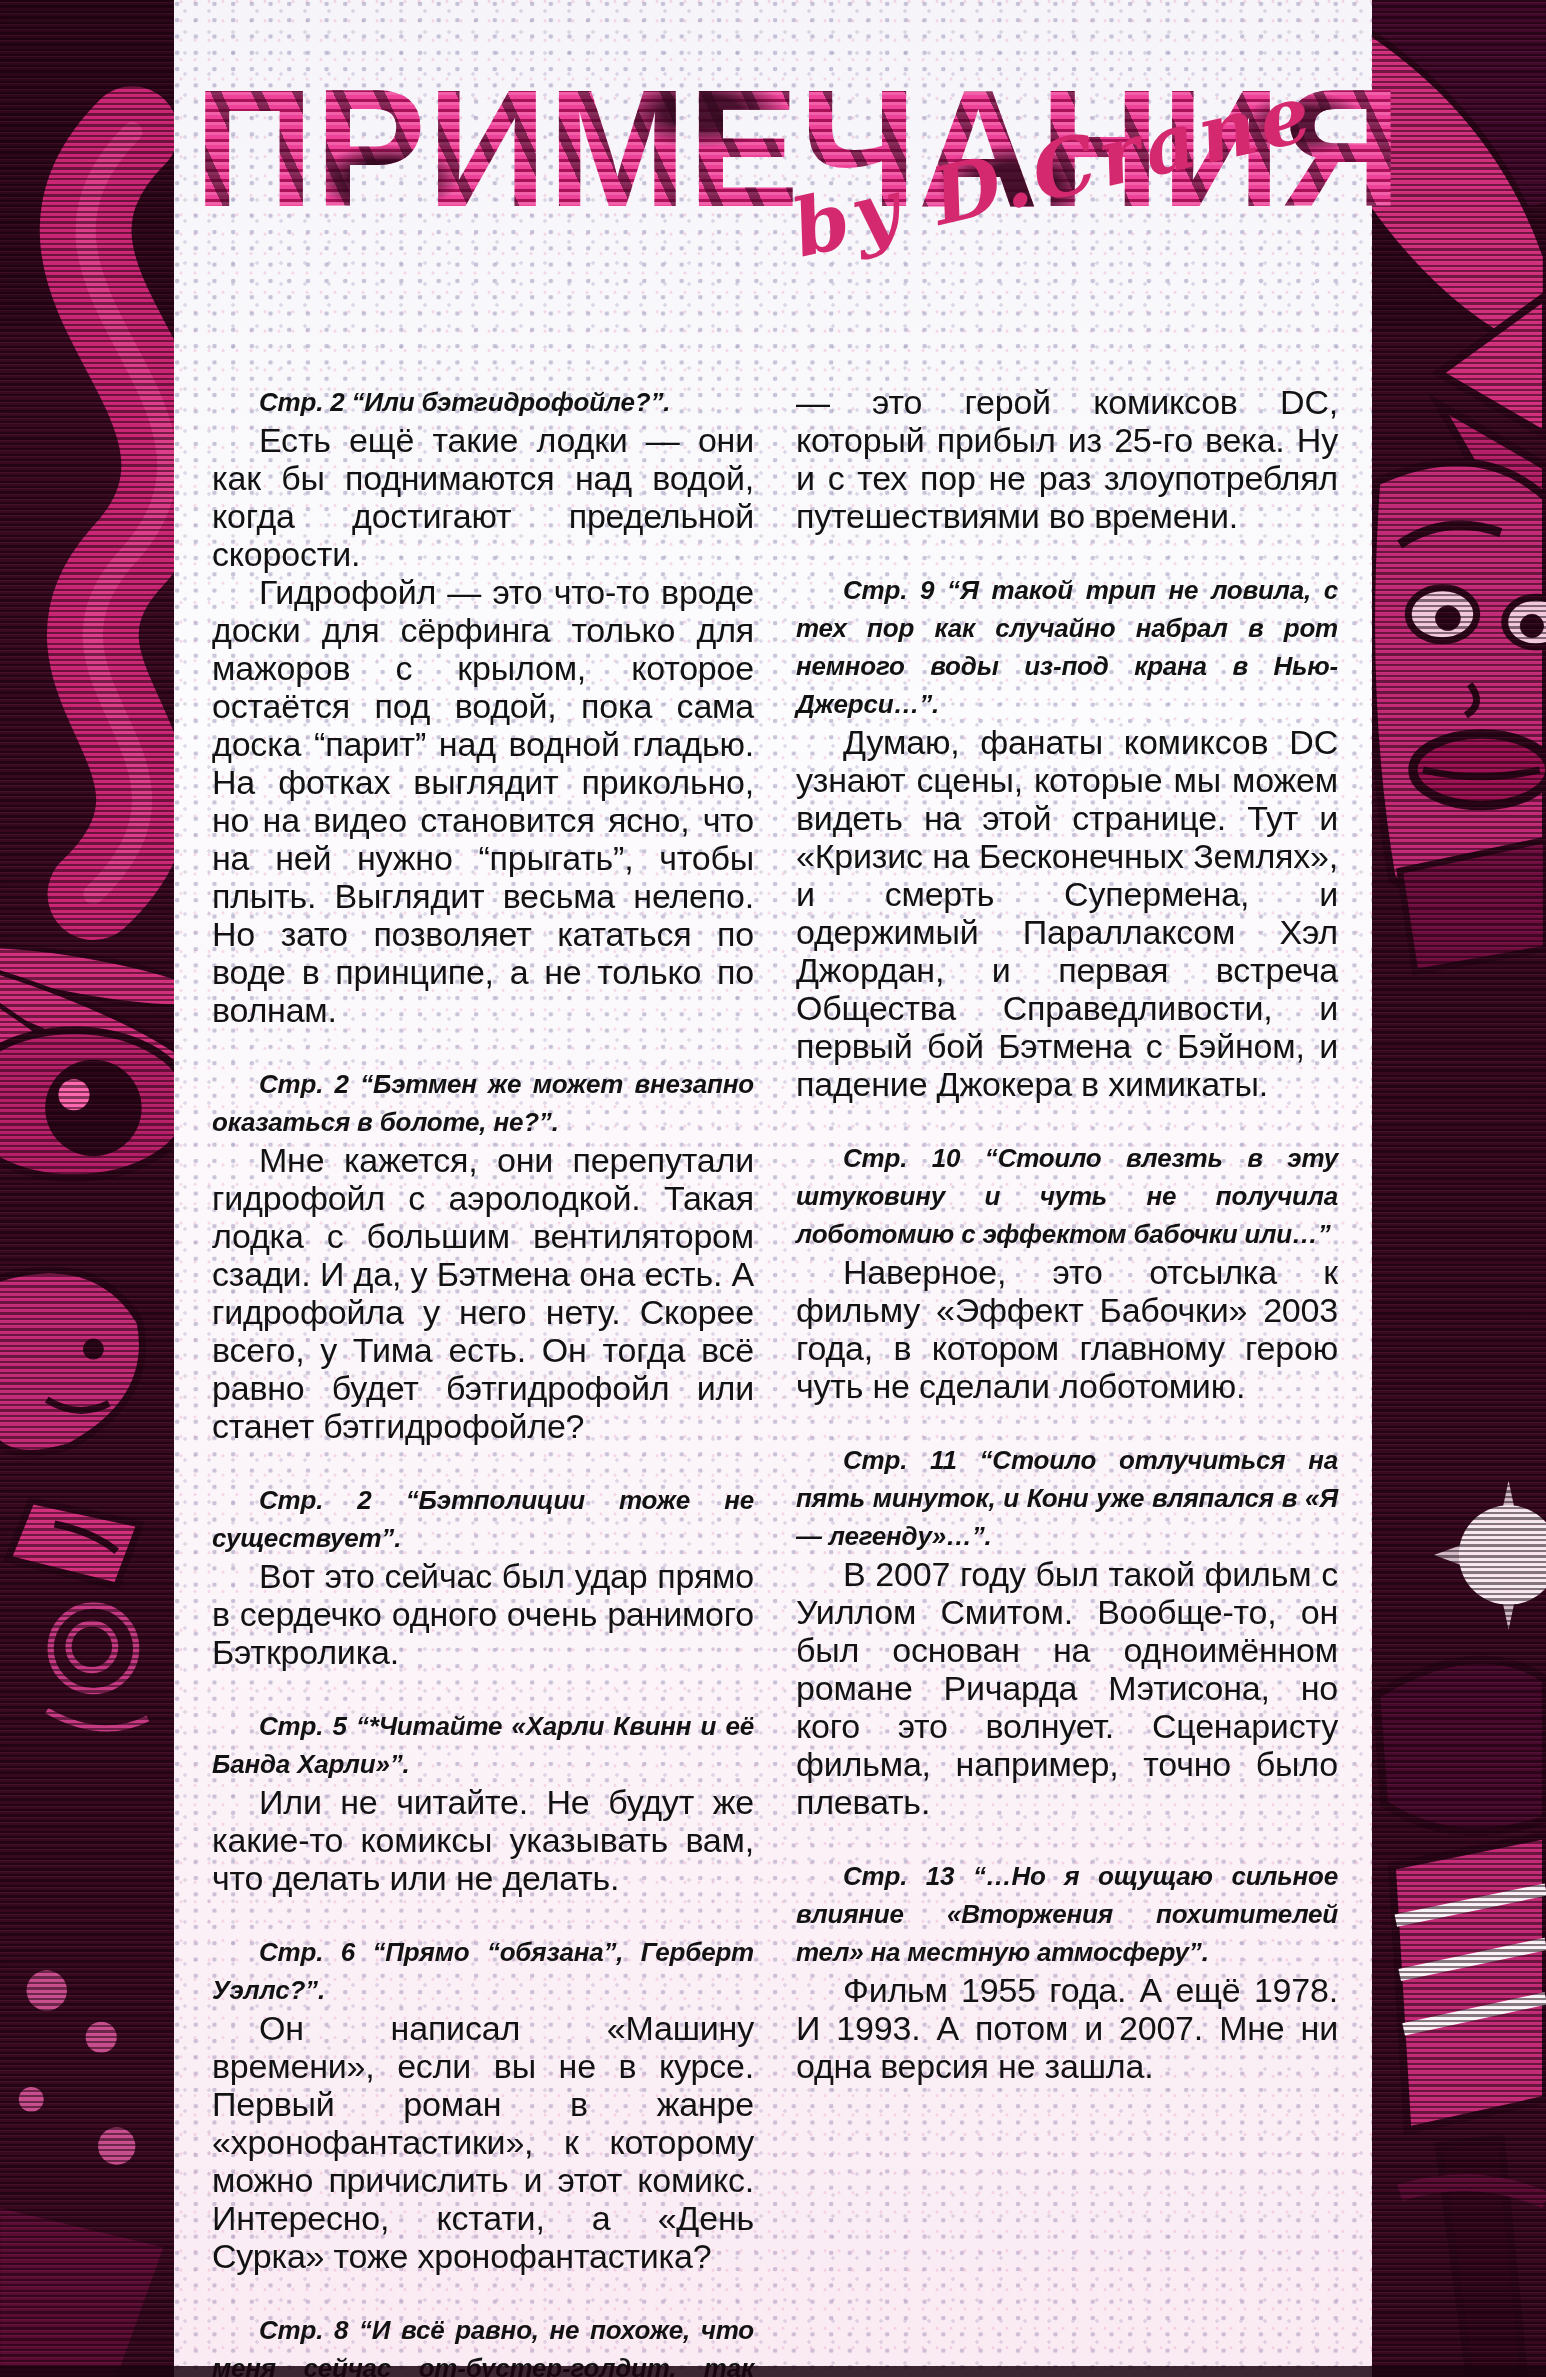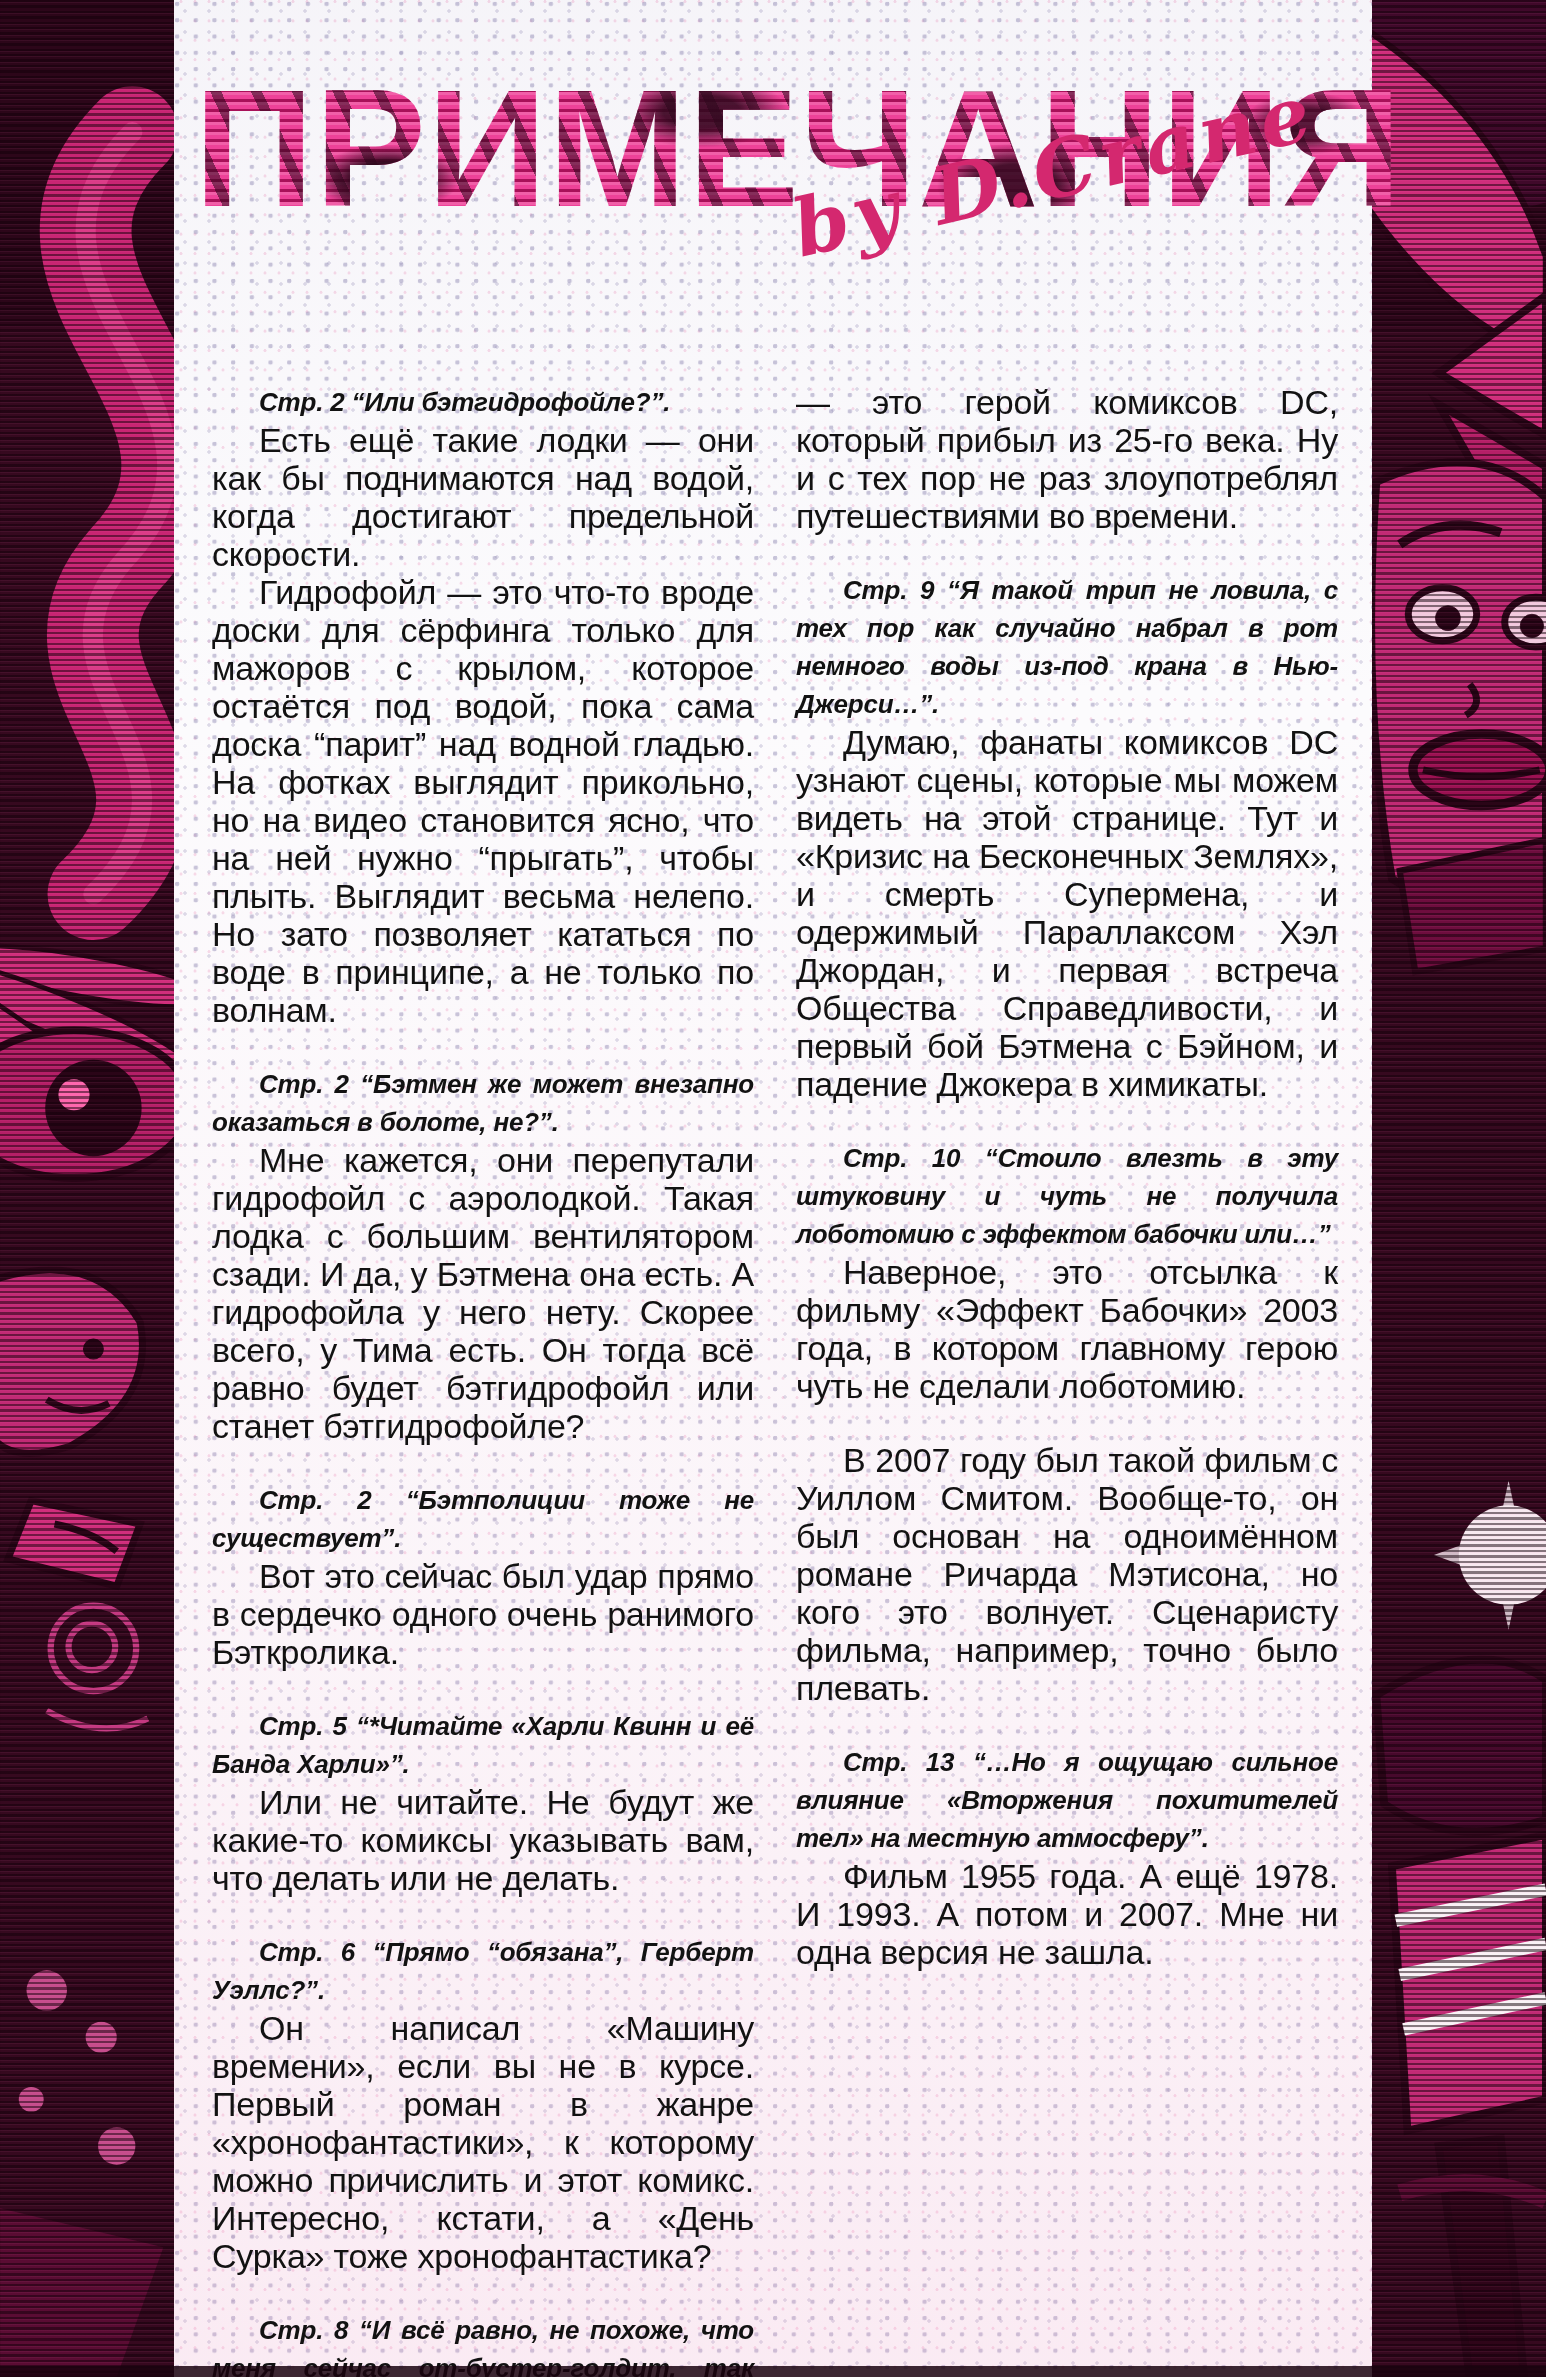--- a/index.html
+++ b/index.html
@@ -177,20 +177,21 @@
         </section>
         <section class="section">
           <div class="heading">Стр. 9 “Я такой трип не ловила, с тех пор как случайно набрал в рот немного воды из-под крана в Нью-Джерси…”.</div>
           <p class="para">Думаю, фанаты комиксов DC узнают сцены, которые мы можем видеть на этой странице. Тут и «Кризис на Бесконечных Землях», и смерть Супермена, и одержимый Параллаксом Хэл Джордан, и первая встреча Общества Справедливости, и первый бой Бэтмена с Бэйном, и падение Джокера в химикаты.</p>
         </section>
         <section class="section">
           <div class="heading">Стр. 10 “Стоило влезть в эту штуковину и чуть не получила лоботомию с эффектом бабочки или…”</div>
           <p class="para">Наверное, это отсылка к фильму «Эффект Бабочки» 2003 года, в котором главному герою чуть не сделали лоботомию.</p>
         </section>
         <section class="section">
+          <div class="heading">Стр. 11 “Стоило отлучиться на пять минуток, и Кони уже вляпался в «Я — легенду»…”.</div>
           <p class="para">В 2007 году был такой фильм с Уиллом Смитом. Вообще-то, он был основан на одноимённом романе Ричарда Мэтисона, но кого это волнует. Сценаристу фильма, например, точно было плевать.</p>
         </section>
         <section class="section">
           <div class="heading">Стр. 13 “…Но я ощущаю сильное влияние «Вторжения похитителей тел» на местную атмосферу”.</div>
           <p class="para">Фильм 1955 года. А ещё 1978. И 1993. А потом и 2007. Мне ни одна версия не зашла.</p>
         </section>
       </div>
   </div>
 
   <div class="bottom-bar"></div>

